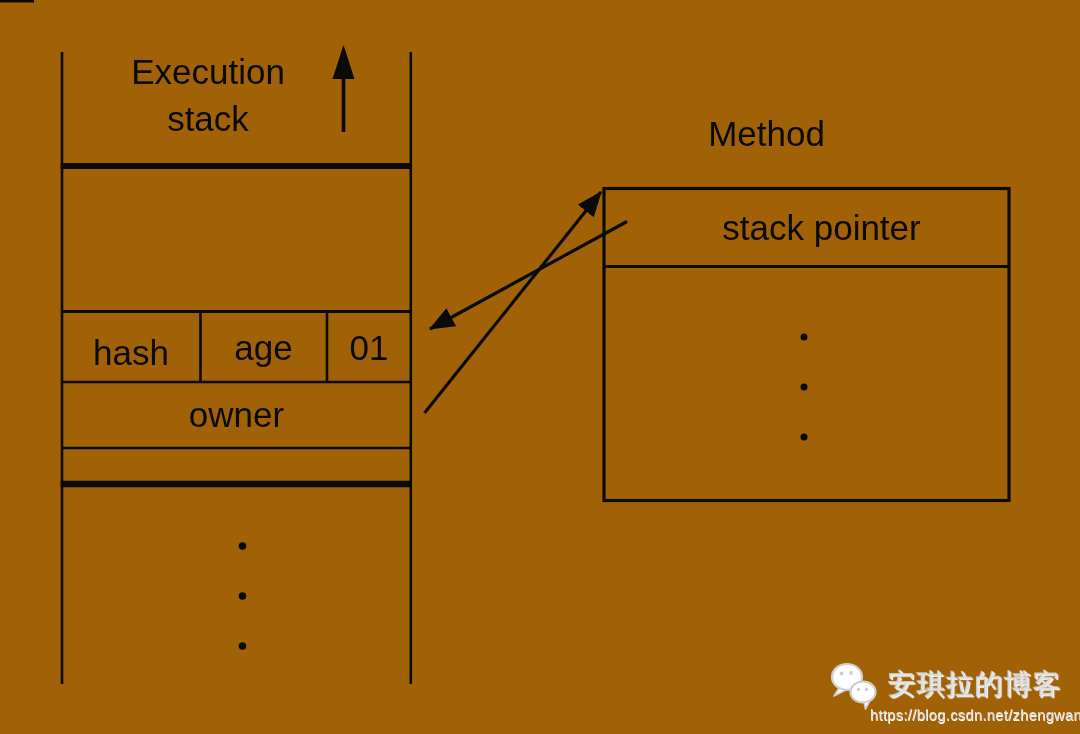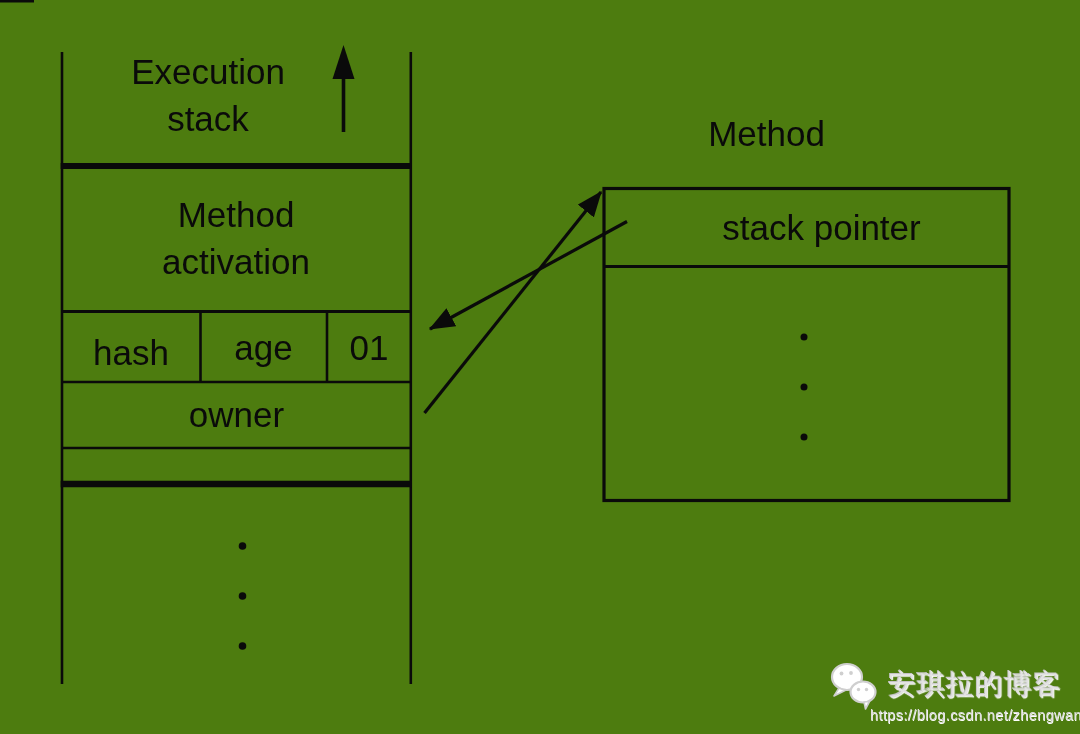--- a/index.html
+++ b/index.html
@@ -4,21 +4,21 @@
 <style>
   html, body {
     margin: 0;
     padding: 0;
     background: #ffffff;
   }
   .canvas {
     position: relative;
     width: 1080px;
     height: 734px;
-    background: #4d7c0f;
+    background: #a16207;
     font-family: "Liberation Sans", "DejaVu Sans", sans-serif;
     color: #0a0a0a;
     overflow: hidden;
   }
   .diagram-svg {
     position: absolute;
     left: 0; top: 0;
     width: 1080px;
     height: 734px;
   }
@@ -125,21 +125,20 @@
       <line x1="424.5" y1="413" x2="601" y2="192" stroke="#0a0a0a" stroke-width="3.2" marker-end="url(#ah)"></line>
     </g>
 
     <g>
       <line x1="627" y1="221.5" x2="430" y2="329" stroke="#0a0a0a" stroke-width="3.2" marker-end="url(#ah)"></line>
     </g>
   </svg>
 
   <div class="lbl" id="execution-title">Execution stack</div>
 
-  <div class="lbl" id="method-label">Method activation</div>
 
   <div class="cell" id="cell-hash">hash</div>
 
   <div class="cell" id="cell-age">age</div>
 
   <div class="cell" id="cell-01">01</div>
 
   <div class="cell" id="owner-label">owner</div>
 
   <div class="lbl" id="object-title">Method</div>

